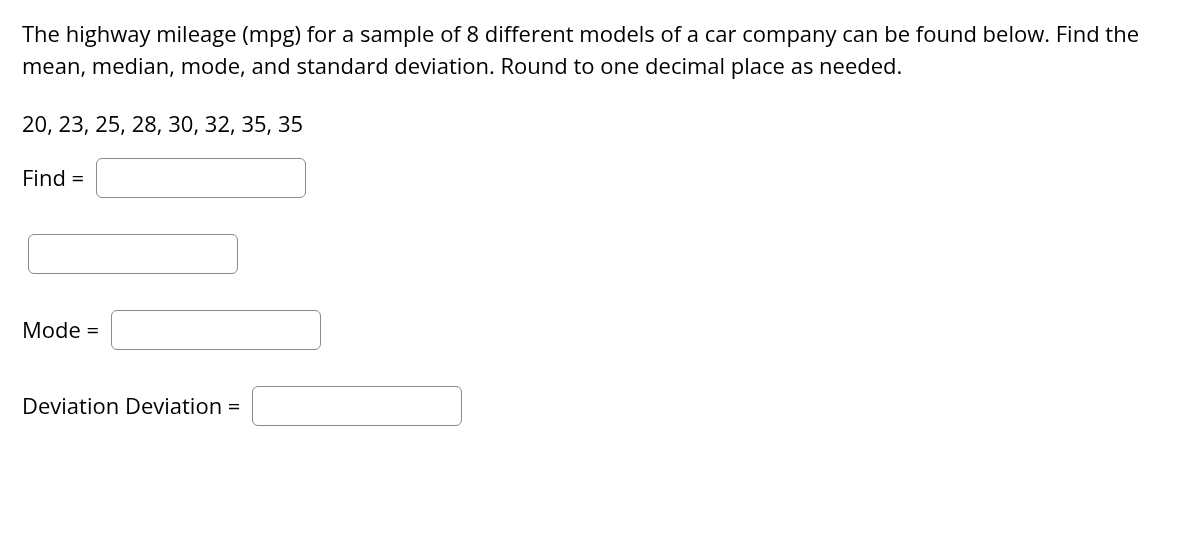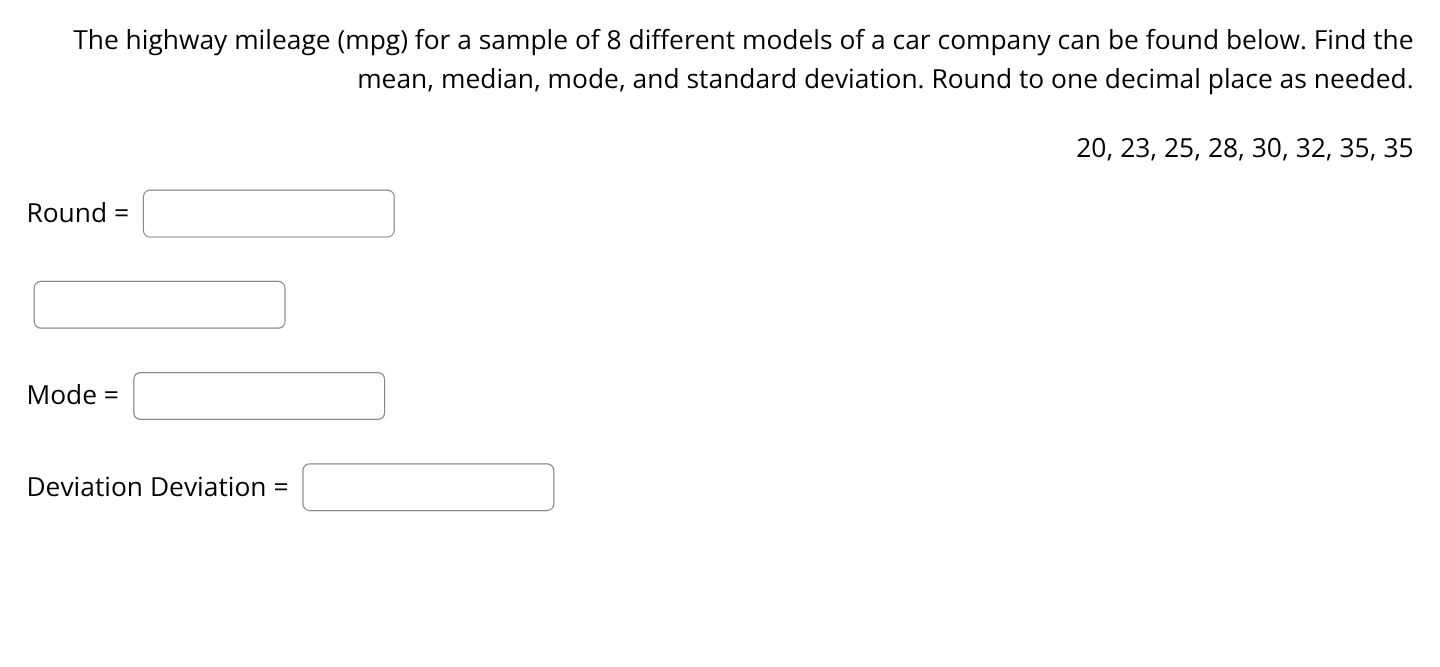--- a/index.html
+++ b/index.html
@@ -1,19 +1,18 @@
 <!DOCTYPE html>
 <html><head>
   <meta charset="utf-8">
   <style>
     * {
       box-sizing: border-box;
       margin: 0;
       padding: 0;
-      text-align: right;
     }
     body {
       font-family: "Open Sans", "Helvetica Neue", Arial, sans-serif;
       font-size: 22px;
       color: #000;
       background: #fff;
       width: 1200px;
       height: 556px;
       padding: 18px 22px;
       line-height: 1.45;
@@ -47,21 +46,21 @@
     }
   </style>
 </head>
 <body>
 
 <div class="question-text">The highway mileage (mpg) for a sample of 8 different models of a car company can be found below. Find the mean, median, mode, and standard deviation. Round to one decimal place as needed.</div>
 
 <div class="data-values">20, 23, 25, 28, 30, 32, 35, 35</div>
 
 <div class="answer-row">
-  <span class="answer-label">Round = </span>
+  <span class="answer-label">Find = </span>
   <input type="text" class="answer-input" value="" style="">
 </div>
 
 <div class="answer-row">
   <input type="text" class="answer-input" value="" style="">
 </div>
 
 <div class="answer-row">
   <span class="answer-label">Mode = </span>
   <input type="text" class="answer-input" value="" style="">

